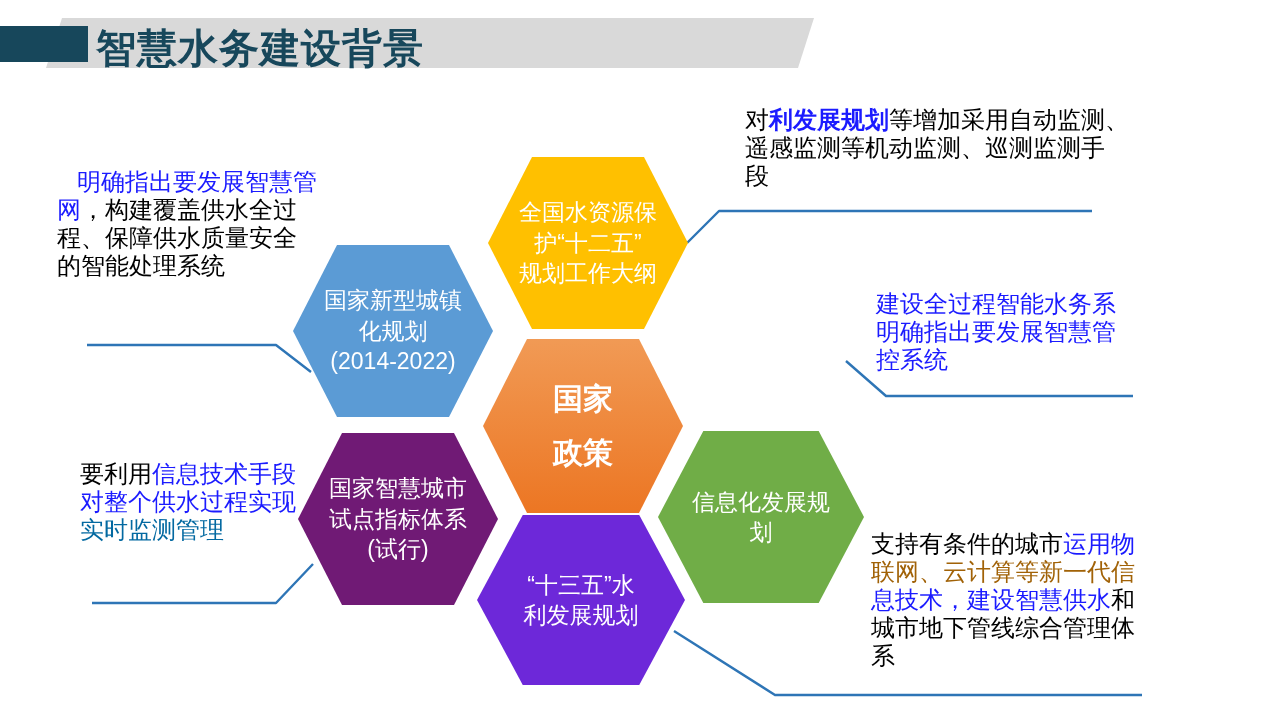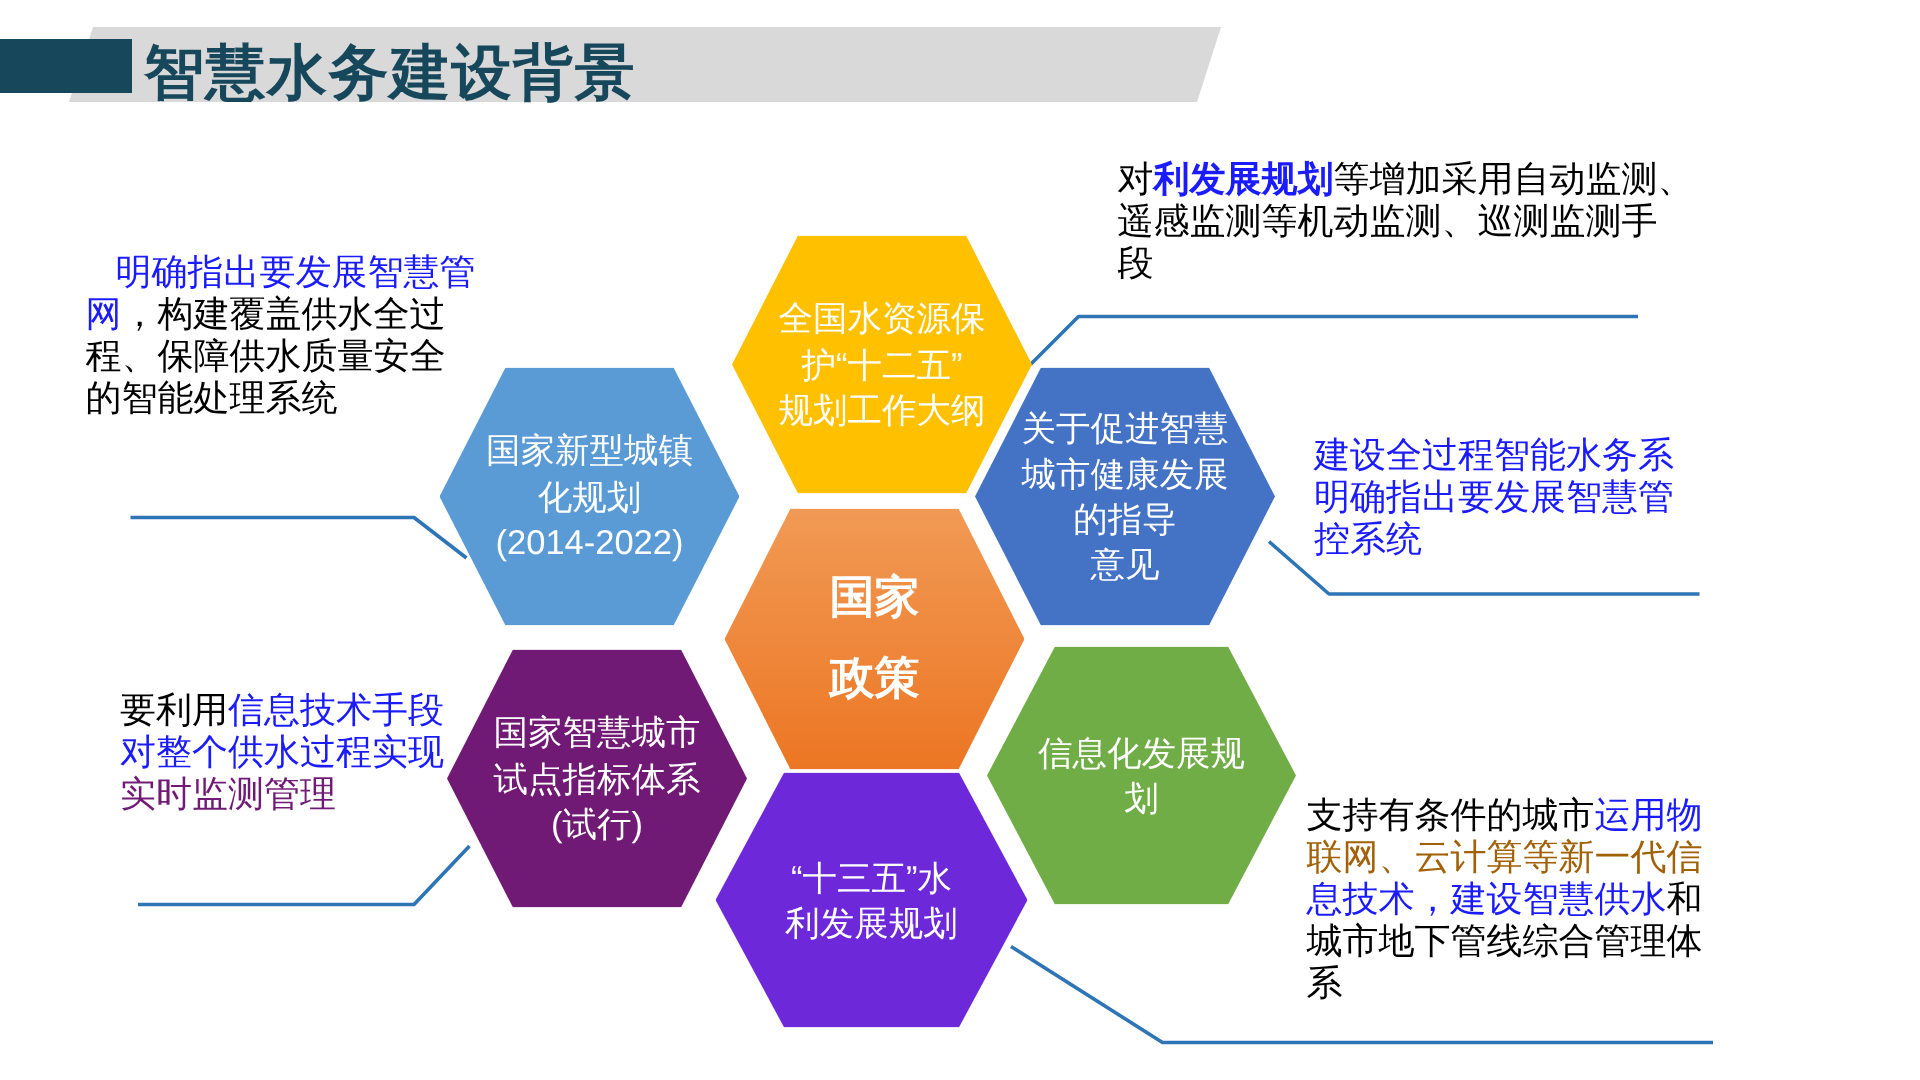--- a/index.html
+++ b/index.html
@@ -70,23 +70,20 @@
   </svg>
 
   <div class="hex hex-top" style="background:#FFC000">
     <span class="hex-label"><span>全国水资源保</span><br><span>护“十二五”</span><br><span>规划工作大纲</span></span>
   </div>
 
   <div class="hex hex-ul" style="background:#5B9BD5">
     <span class="hex-label"><span>国家新型城镇</span><br><span>化规划</span><br><span>(2014-2022)</span></span>
   </div>
 
-  <div class="hex hex-ur" style="background:#4472C4">
-    <span class="hex-label"><span>关于促进智慧</span><br><span>城市健康发展</span><br><span>的指导</span><br><span>意见</span></span>
-  </div>
 
   <div class="hex-center-wrap">
     <div class="hex-center" style="background:linear-gradient(180deg,#F19A55 0%,#EC7623 100%)">
       <span class="hex-label"><span>国家</span><br><span>政策</span></span>
     </div>
   </div>
 
   <div class="hex hex-ll" style="background:#701a75">
     <span class="hex-label"><span>国家智慧城市</span><br><span>试点指标体系</span><br><span>(试行)</span></span>
   </div>
@@ -98,17 +95,17 @@
   <div class="hex hex-bottom" style="background:#6d28d9">
     <span class="hex-label"><span>“十三五”水</span><br><span>利发展规划</span></span>
   </div>
 
   <div class="anno anno-tr"><span>对</span><span style="color: rgb(27, 27, 255); font-weight: 700;">利发展规划</span><span>等增加采用自动监测、</span><br><span>遥感监测等机动监测、巡测监测手</span><br><span>段</span></div>
 
   <div class="anno anno-left"><span style="color: rgb(27, 27, 255); margin-left: 20px;">明确指出要发展智慧管</span><br><span style="color: rgb(27, 27, 255);">网</span><span>，构建覆盖供水全过</span><br><span>程、保障供水质量安全</span><br><span>的智能处理系统</span></div>
 
   <div class="anno anno-right"><span style="color: rgb(27, 27, 255);">建设全过程智能水务系</span><br><span style="color: rgb(27, 27, 255);">明确指出要发展智慧管</span><br><span style="color: rgb(27, 27, 255);">控系统</span></div>
 
-  <div class="anno anno-bl"><span>要利用</span><span style="color: rgb(27, 27, 255);">信息技术手段</span><br><span style="color: rgb(27, 27, 255);">对整个供水过程实现</span><br><span style="color: #701a75;">实时监测管理</span></div>
+  <div class="anno anno-bl"><span>要利用</span><span style="color: rgb(27, 27, 255);">信息技术手段</span><br><span style="color: rgb(27, 27, 255);">对整个供水过程实现</span><br><span style="color: #0369a1;">实时监测管理</span></div>
 
   <div class="anno anno-br"><span>支持有条件的城市</span><span style="color: rgb(27, 27, 255);">运用物</span><br><span style="color: #a16207;">联网、云计算等新一代信</span><br><span style="color: rgb(27, 27, 255);">息技术，建设智慧供水</span><span>和</span><br><span>城市地下管线综合管理体</span><br><span>系</span></div>
 
 </div>
 
 </body></html>

